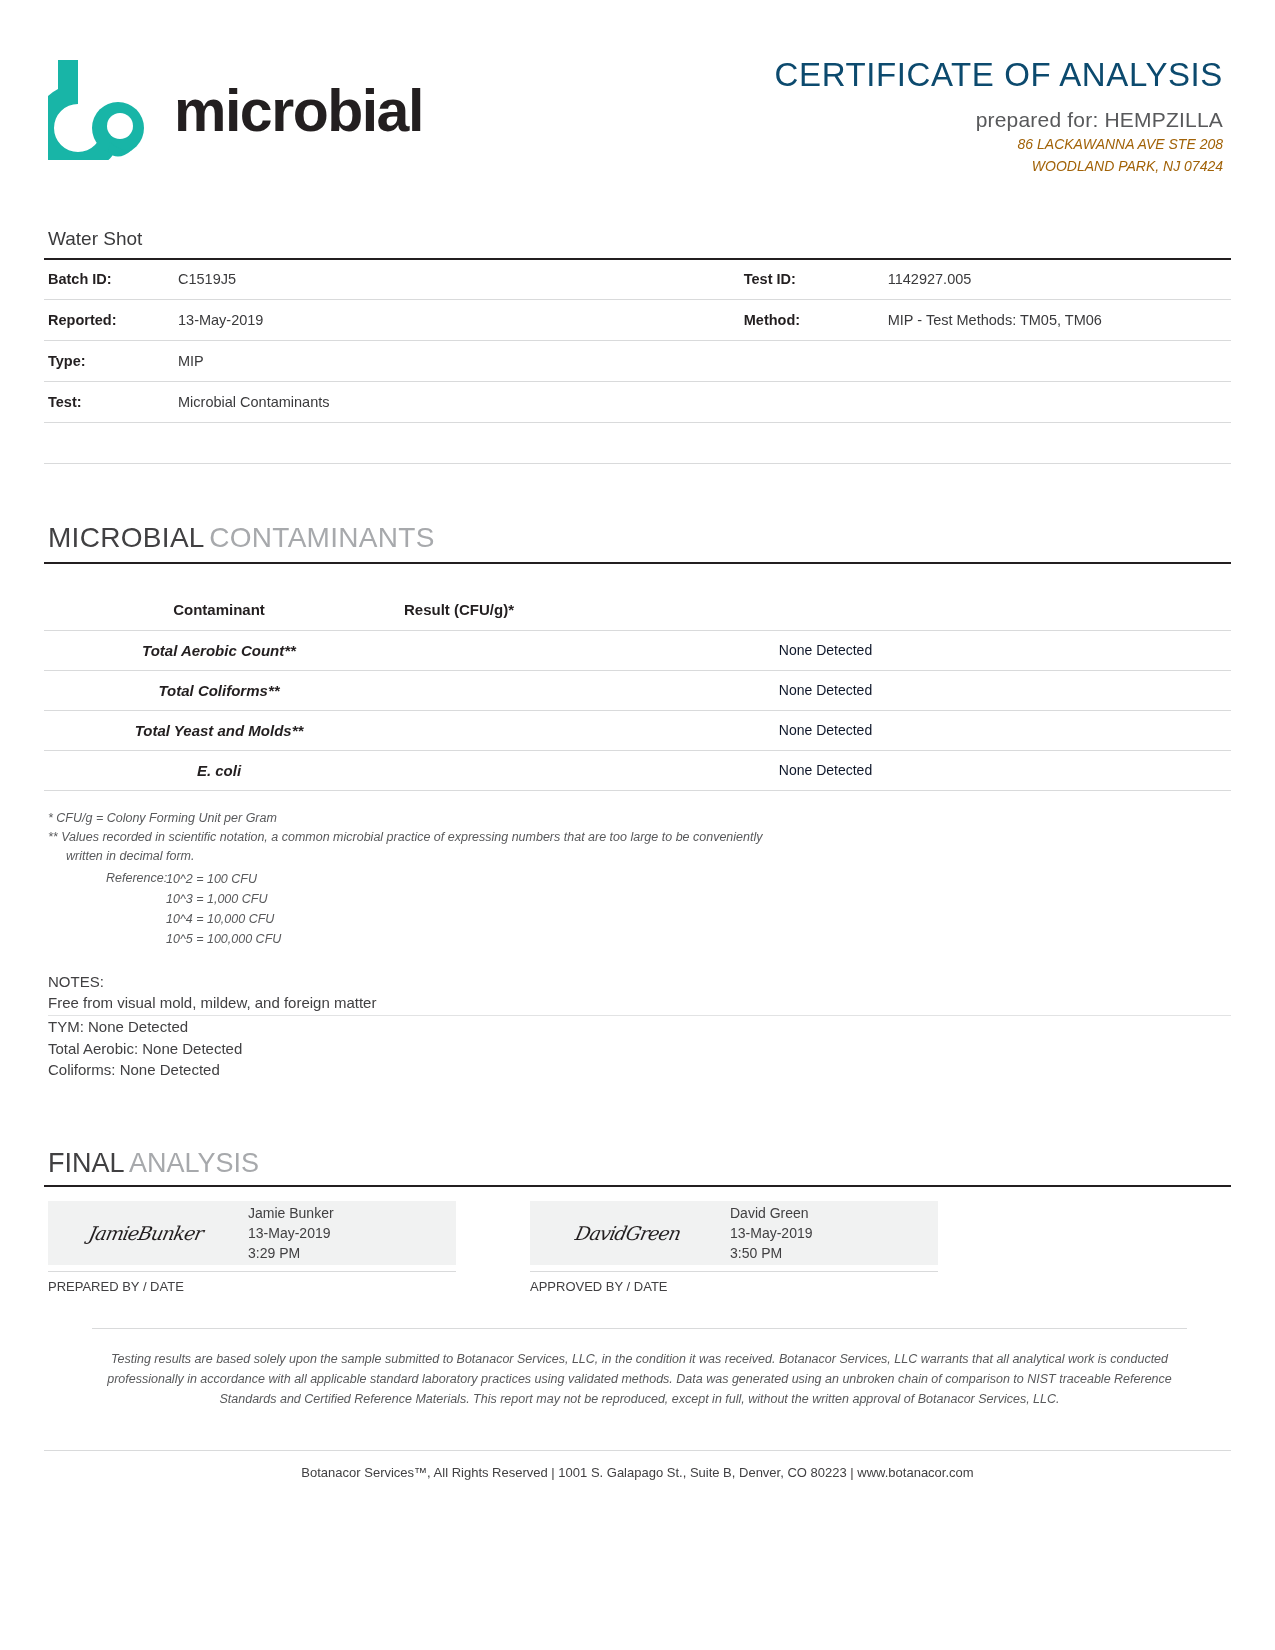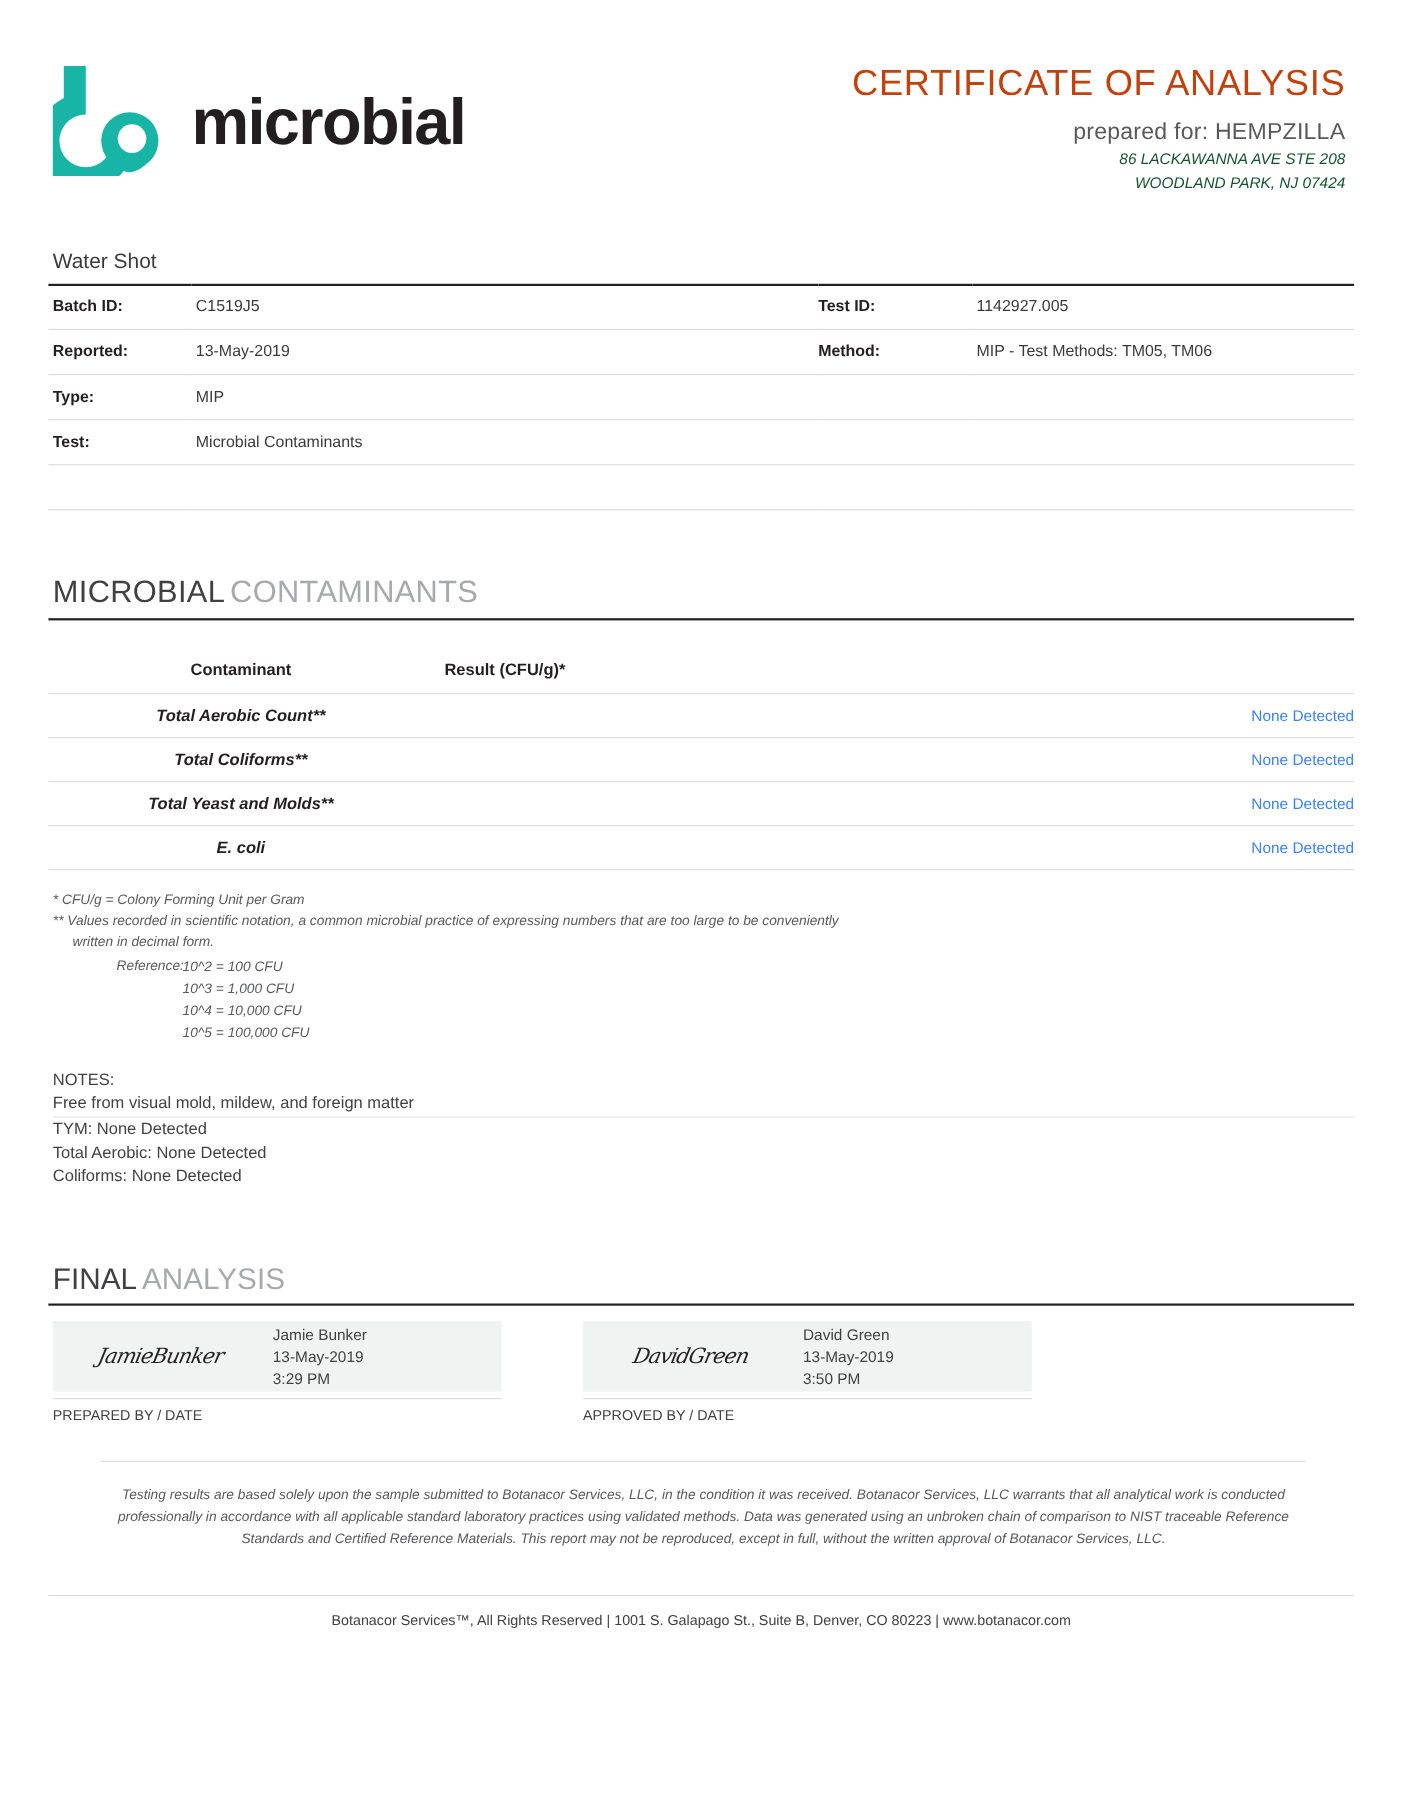--- a/index.html
+++ b/index.html
@@ -47,36 +47,36 @@
     color: #231f20;
     line-height: 1;
     margin-top: 6px;
   }
   .header-right {
     text-align: right;
     padding-right: 8px;
   }
   .coa-title {
     font-size: 33px;
-    color: #c2410c;
+    color: #0c4a6e;
     letter-spacing: 0.6px;
     line-height: 1.15;
     font-weight: normal;
     margin-left: 40px;
   }
   .prepared-for {
     font-size: 21px;
     color: #58595b;
     margin-top: 14px;
     letter-spacing: 0.2px;
   }
   .addr {
     font-size: 14px;
     font-style: italic;
-    color: #14532d;
+    color: #a16207;
     line-height: 1.35;
     margin-top: 3px;
   }
 
   
   .sample-name {
     font-size: 19px;
     color: #3a3a3c;
     margin: 52px 0 8px 4px;
   }
@@ -145,23 +145,23 @@
     font-size: 14px;
   }
   .results tbody td.cont {
     text-align: center;
     font-weight: bold;
     font-style: italic;
     font-size: 15px;
     width: 350px;
   }
   .results tbody td.res {
-    text-align: right;
+    text-align: center;
     padding-left: 26px;
-    color: #3b82f6;
+    color: #0f172a;
   }
 
   
   .footnotes {
     margin-top: 18px;
     padding-left: 4px;
     font-size: 12.5px;
     font-style: italic;
     color: #58595b;
     line-height: 1.55;

